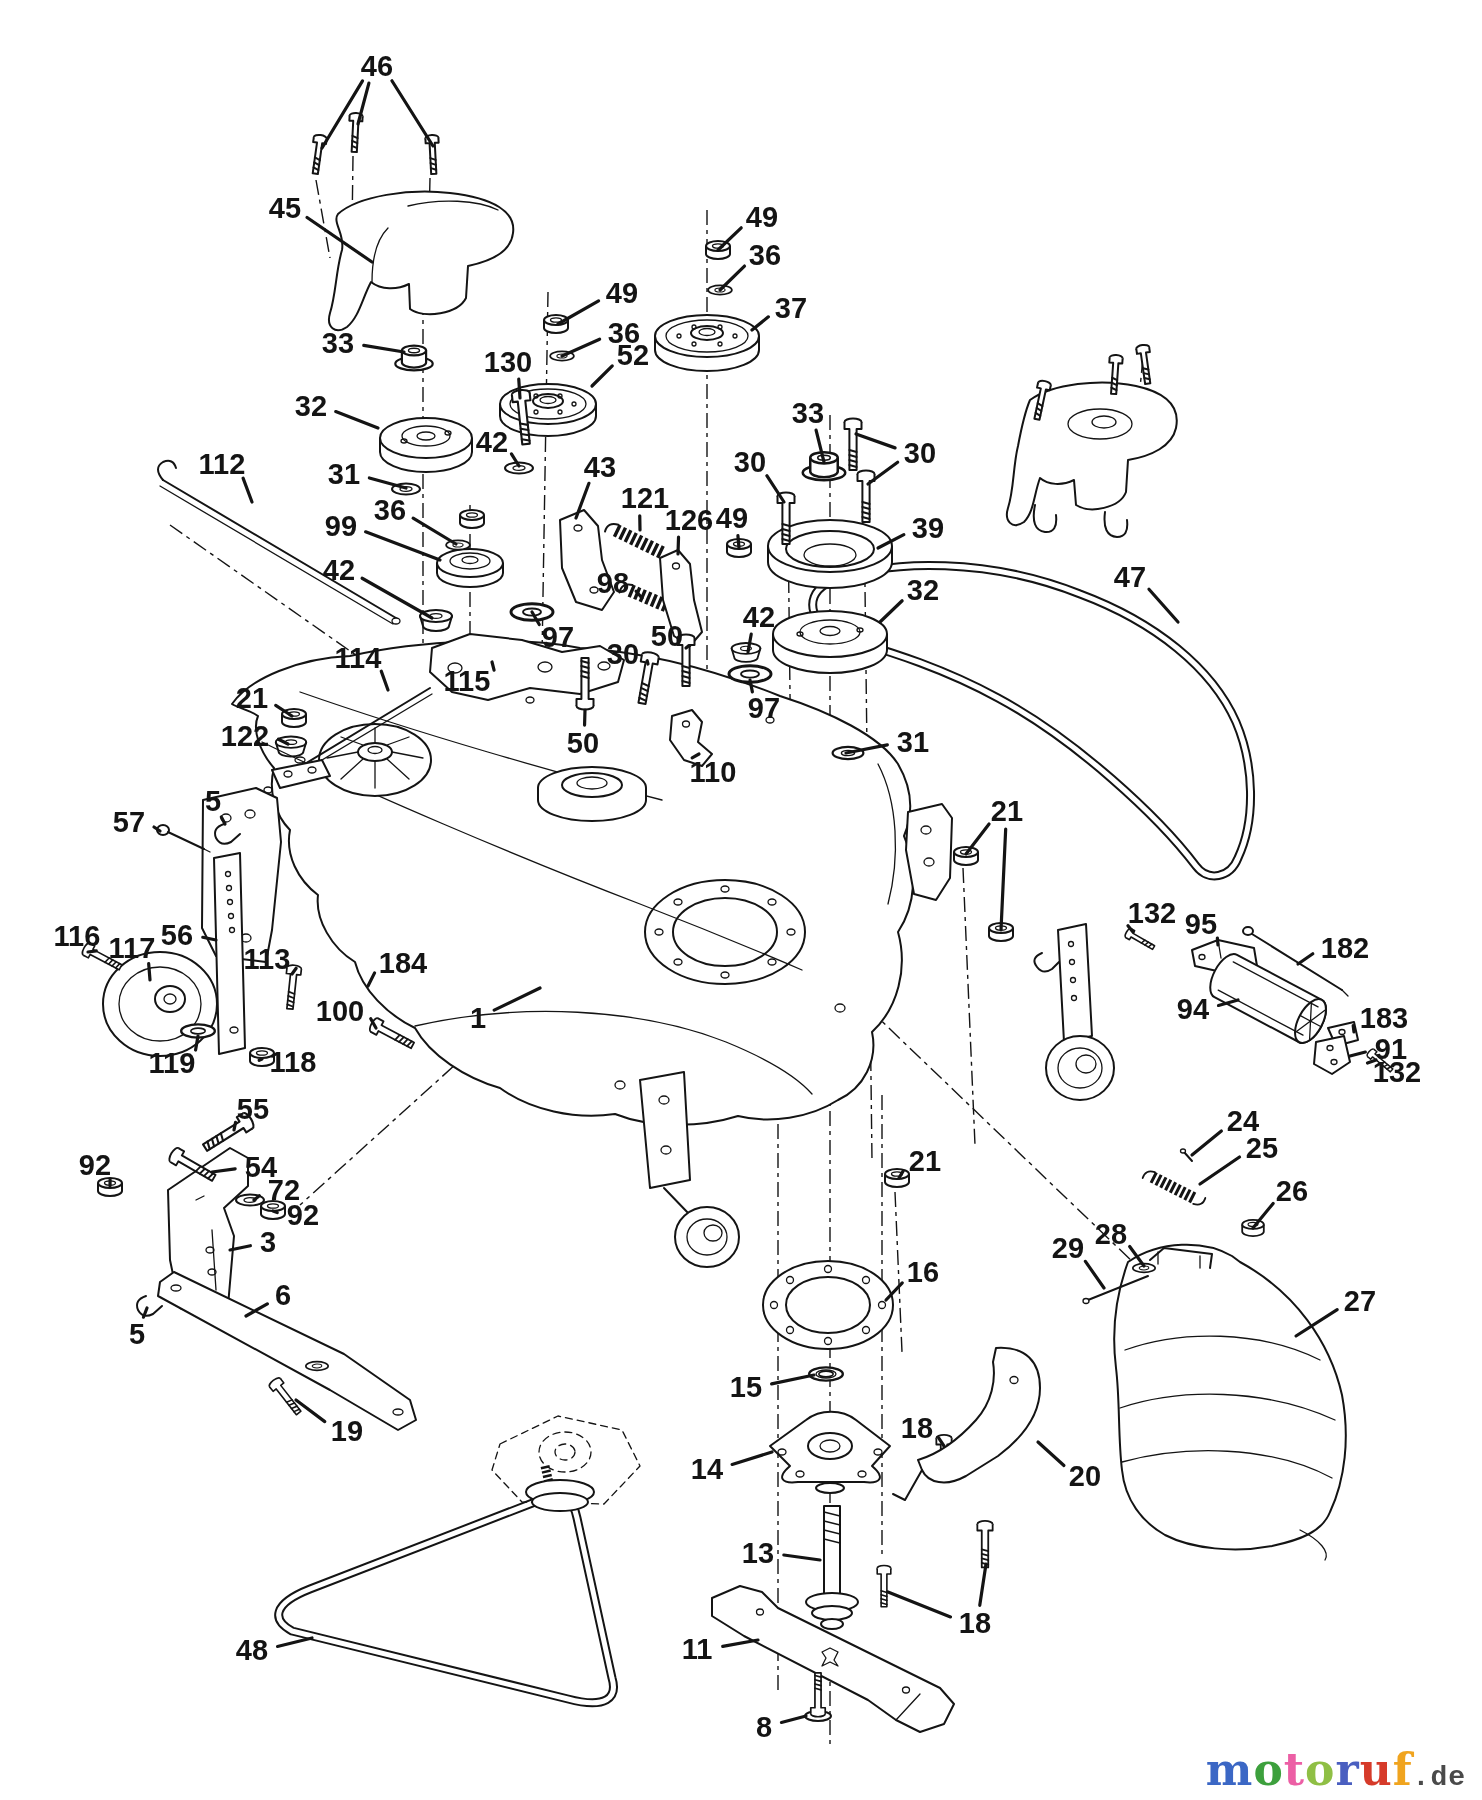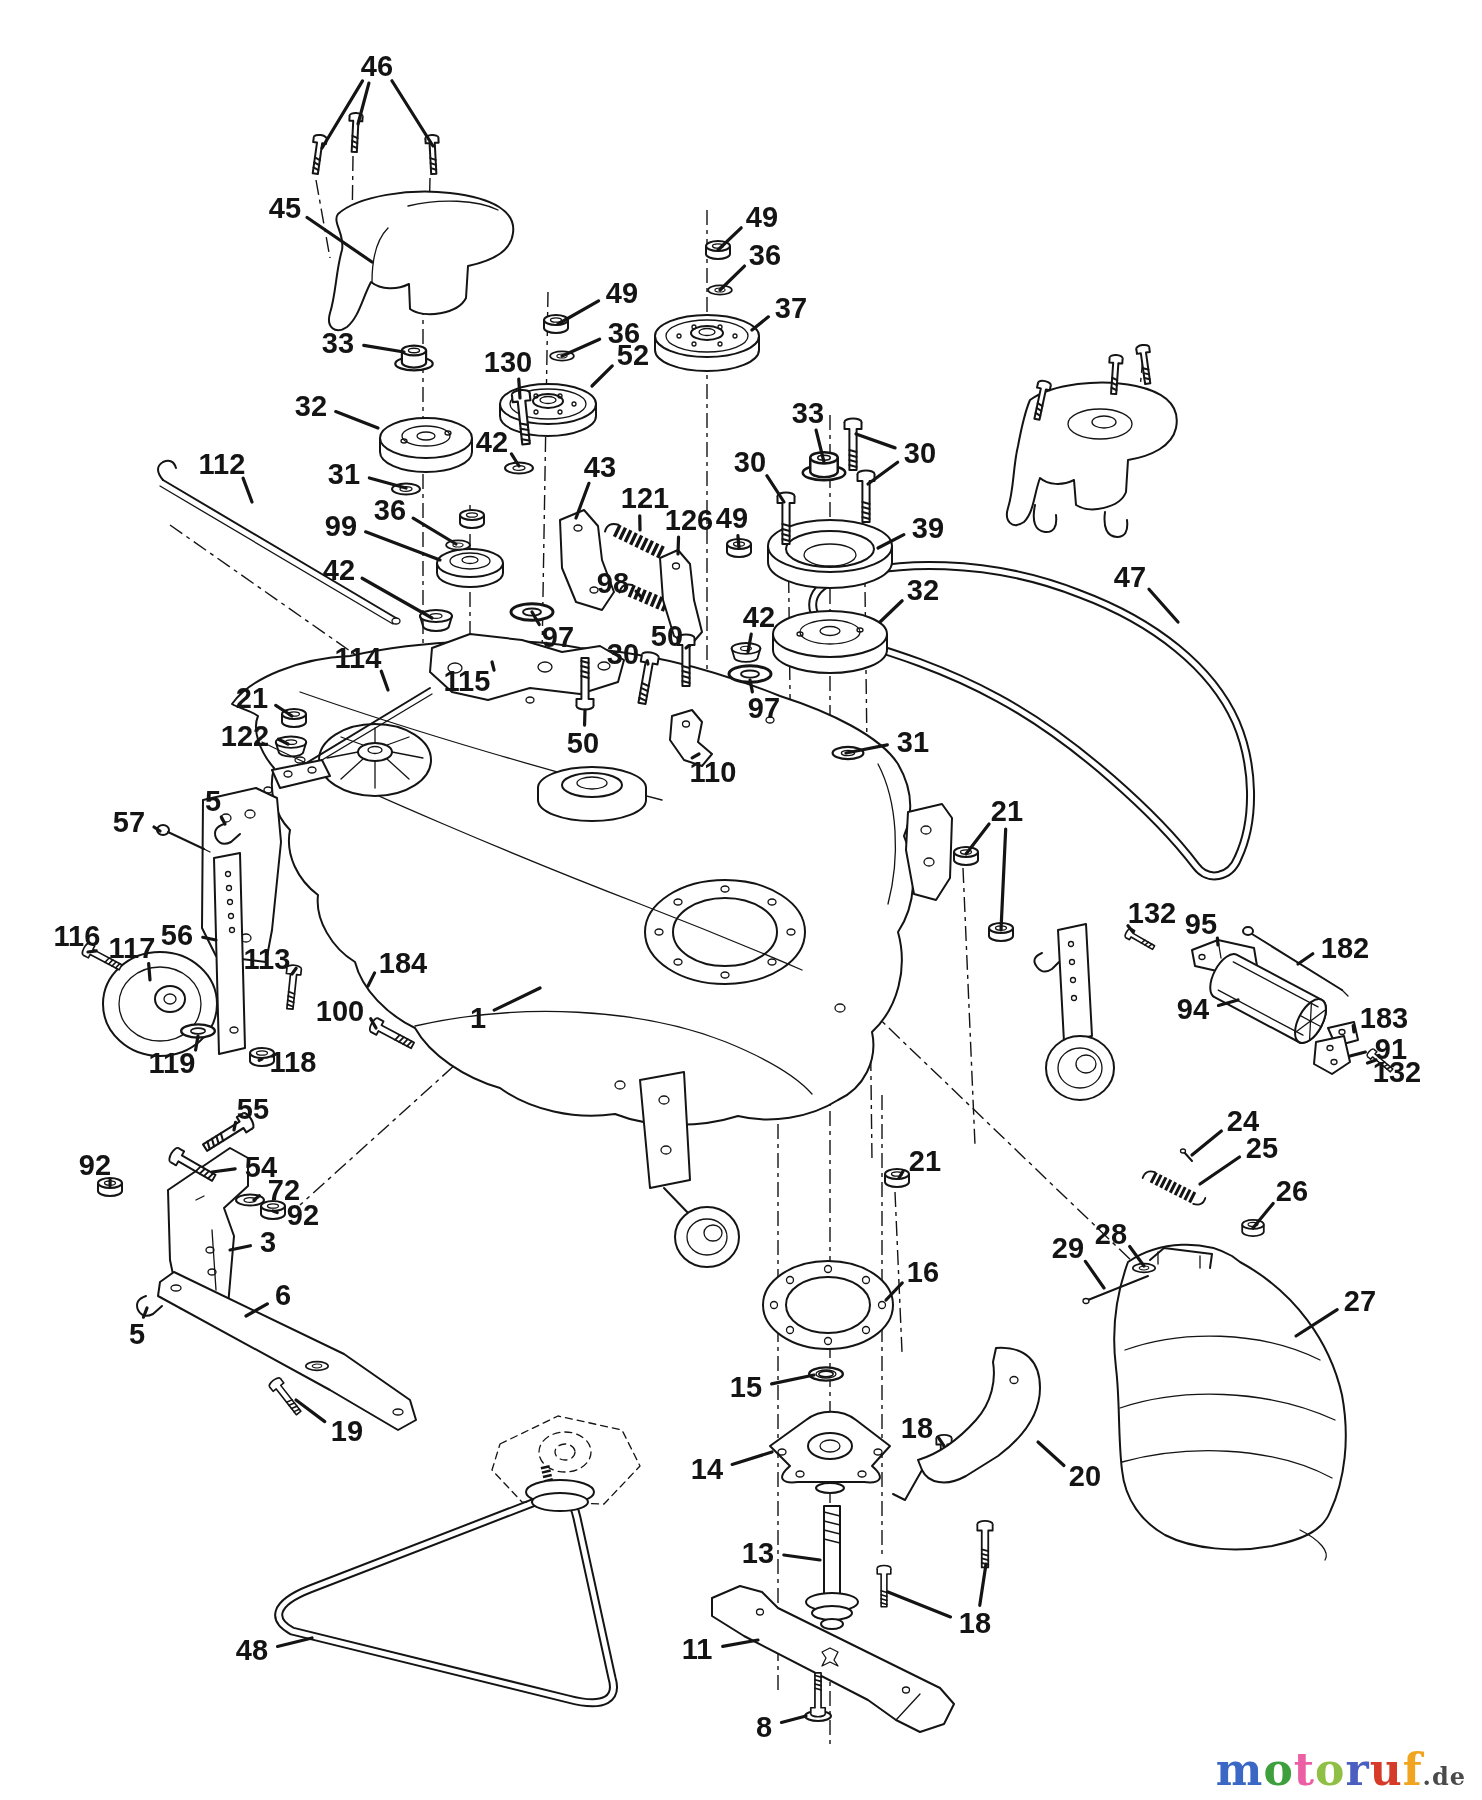--- a/index.html
+++ b/index.html
@@ -10,21 +10,21 @@
   .fw{fill:#ffffff;stroke:#141414;stroke-width:2;stroke-linejoin:round;}
   .thin{stroke-width:1.3;}
   .dd{fill:none;stroke:#141414;stroke-width:1.4;stroke-dasharray:15 5 4 5;}
   .dash{stroke-dasharray:7 5;}
   .belt{fill:none;stroke:#141414;stroke-width:9;stroke-linejoin:round;}
   .beltw{fill:none;stroke:#ffffff;stroke-width:5;stroke-linejoin:round;}
   text.callout{font:bold 29px "Liberation Sans",sans-serif;fill:#141414;}
   .leader{stroke:#141414;stroke-width:3.2;stroke-linecap:round;}
   .watermark{position:absolute;right:16px;bottom:8px;font-family:"DejaVu Serif",serif;
              font-weight:bold;font-size:44px;letter-spacing:1px;line-height:1;}
-  .watermark .suffix{font-size:24px;}
+  .watermark .suffix{font-size:28px;font-family:Liberation Mono, monospace;}
 </style>
 </head>
 <body>
 
 <div id="stage">
 <svg id="diagram-svg" width="1482" height="1800" viewBox="0 0 1482 1800">
 <defs>
   <g id="nut">
     <path class="fw" d="M-12,-4 L-12,4 A12,5 0 0 0 12,4 L12,-4"></path>
     <ellipse class="fw" cx="0" cy="-4" rx="12" ry="5"></ellipse>

